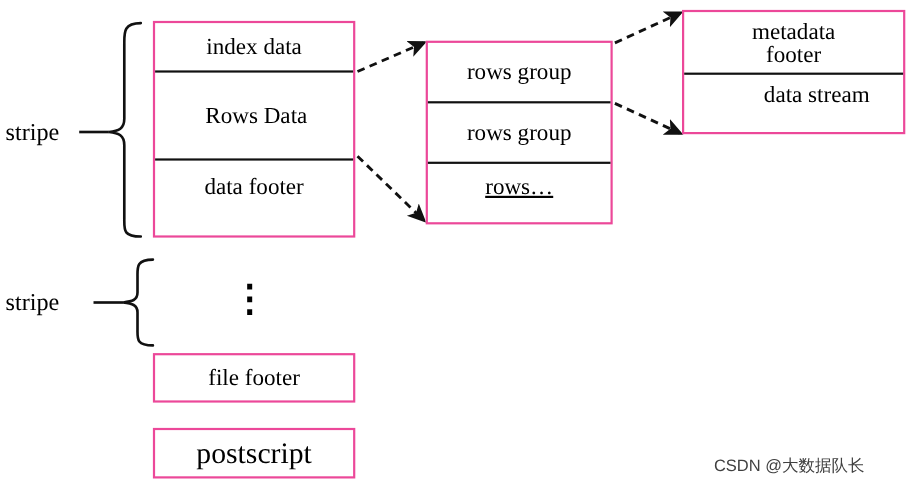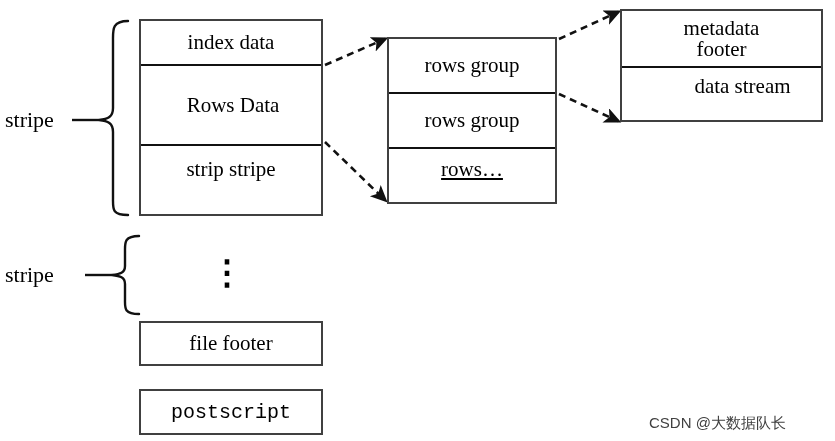--- a/index.html
+++ b/index.html
@@ -8,21 +8,21 @@
     font-family:"Liberation Serif","DejaVu Serif",serif;
     color:#000000;
   }
   #stage{position:absolute;left:0;top:0;width:835px;height:441px;}
 
   .svg-layer{position:absolute;left:0;top:0;width:835px;height:441px;}
 
   .box{
     position:absolute;
     box-sizing:border-box;
-    border:2px solid #404040;
+    border:2px solid #ec4899;
     background:#ffffff;
     display:flex;
     align-items:center;
     justify-content:center;
   }
   .cell{
     position:absolute;
     box-sizing:border-box;
     display:flex;
     align-items:center;
@@ -95,21 +95,21 @@
 
   <div class="ellipsis" style="left:210px;top:256px;width:20px;text-align:center;">⋮</div>
 
   <div class="box" style="left:139px;top:19px;width:184px;height:197px;">
   </div>
   <div class="divider" style="left:141px;top:64px;width:180px;"></div>
   <div class="divider" style="left:141px;top:144px;width:180px;"></div>
 
   <div class="cell" style="left:141px;top:21px;width:180px;height:43px;">index data</div>
   <div class="cell" style="left:143px;top:66px;width:180px;height:78px;">Rows Data</div>
-  <div class="cell" style="left:141px;top:146px;width:180px;height:68px;padding-bottom:22px;">strip stripe</div>
+  <div class="cell" style="left:141px;top:146px;width:180px;height:68px;padding-bottom:22px;">data footer</div>
 
   <div class="box" style="left:387px;top:37px;width:170px;height:167px;">
   </div>
   <div class="divider" style="left:389px;top:92px;width:166px;"></div>
   <div class="divider" style="left:389px;top:147px;width:166px;"></div>
 
   <div class="cell" style="left:389px;top:39px;width:166px;height:53px;">rows group</div>
   <div class="cell" style="left:389px;top:94px;width:166px;height:53px;">rows group</div>
   <div class="cell" style="left:389px;top:149px;width:166px;height:53px;padding-bottom:12px;text-decoration:underline;">rows…</div>
 
@@ -121,18 +121,18 @@
     <span>metadata</span>
     <span>footer</span>
   </div>
   <div class="cell" style="left:622px;top:68px;width:199px;height:36px;margin-left:21px;">data stream</div>
 
   <div class="box" style="left:139px;top:321px;width:184px;height:45px;">
     <span style="font-size:21px;">file footer</span>
   </div>
 
   <div class="box" style="left:139px;top:389px;width:184px;height:46px;">
-    <span style="font-size:20px;font-family:Liberation Mono, monospace;">postscript</span>
+    <span style="font-size:27px;">postscript</span>
   </div>
 
   <div class="watermark" style="left:649px;top:414px;">CSDN @大数据队长</div>
 
 </div>
 
 </body></html>

